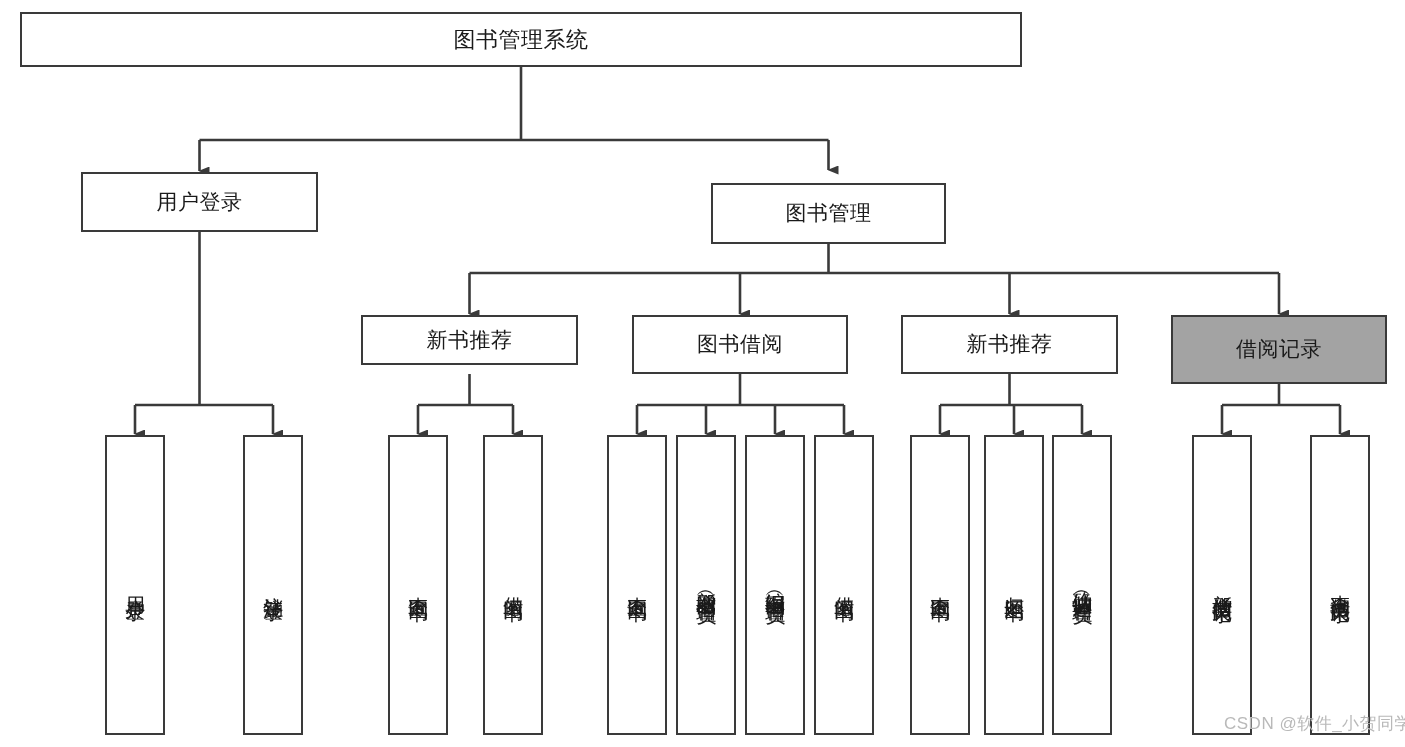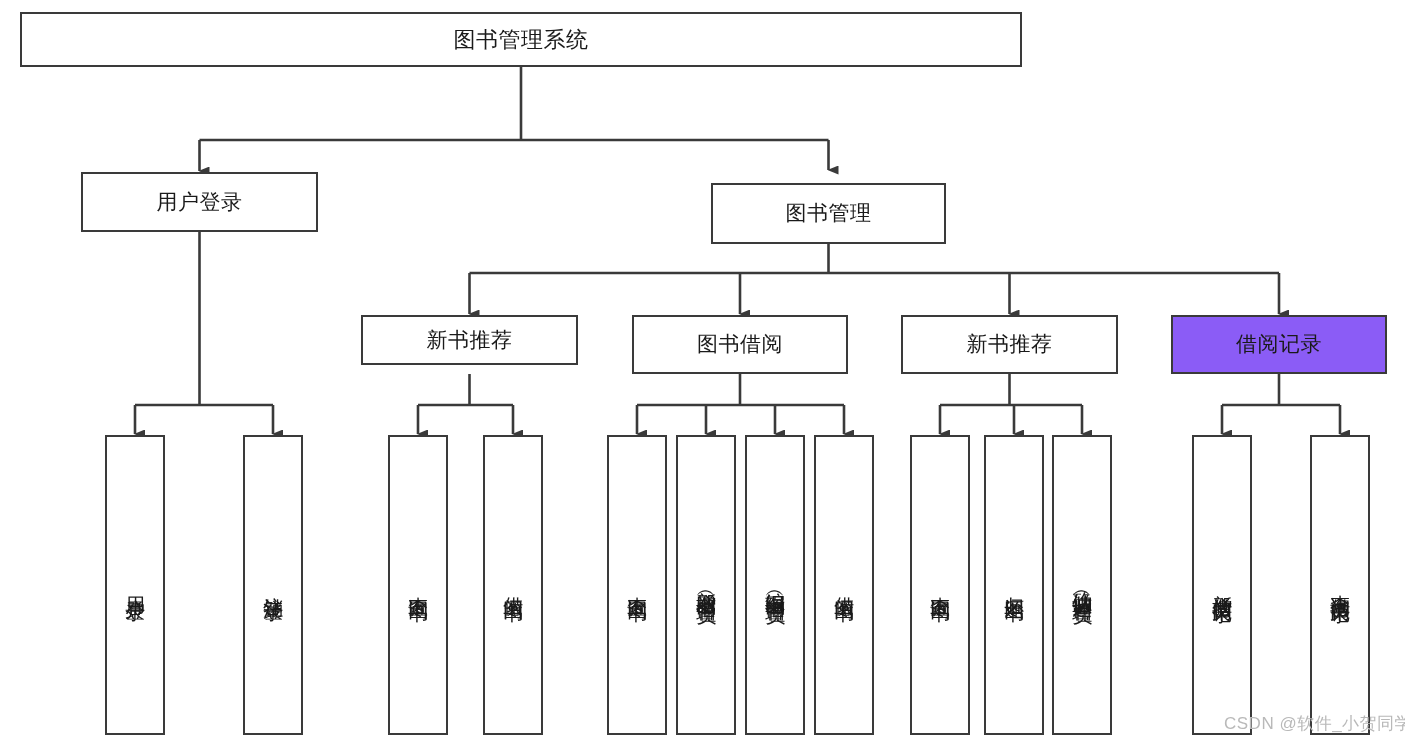--- a/index.html
+++ b/index.html
@@ -123,21 +123,21 @@
       </div>
       <div class="node" style="left: 361px; top: 315px; width: 217px; height: 50px; border-color: rgb(58, 58, 58); background: rgb(255, 255, 255);">
         <span class="node-label" style="color: rgb(26, 26, 26);">新书推荐</span>
       </div>
       <div class="node" style="left: 632px; top: 315px; width: 216px; height: 59px; border-color: rgb(58, 58, 58); background: rgb(255, 255, 255);">
         <span class="node-label" style="color: rgb(26, 26, 26);">图书借阅</span>
       </div>
       <div class="node" style="left: 901px; top: 315px; width: 217px; height: 59px; border-color: rgb(58, 58, 58); background: rgb(255, 255, 255);">
         <span class="node-label" style="color: rgb(26, 26, 26);">新书推荐</span>
       </div>
-      <div class="node" style="left: 1171px; top: 315px; width: 216px; height: 59px; border-color: rgb(58, 58, 58); background: #8b5cf6;">
+      <div class="node" style="left: 1171px; top: 315px; width: 216px; height: 69px; border-color: rgb(58, 58, 58); background: #a3a3a3;">
         <span class="node-label" style="color: rgb(26, 26, 26);">借阅记录</span>
       </div>
       <div class="node vertical" style="left: 105px; top: 435px; width: 60px; height: 300px; border-color: rgb(58, 58, 58); background: rgb(255, 255, 255);">
         <span class="node-label" style="color: rgb(26, 26, 26);">用户登录</span>
       </div>
       <div class="node vertical" style="left: 243px; top: 435px; width: 60px; height: 300px; border-color: rgb(58, 58, 58); background: rgb(255, 255, 255);">
         <span class="node-label" style="color: rgb(26, 26, 26);">注销登录</span>
       </div>
       <div class="node vertical" style="left: 388px; top: 435px; width: 60px; height: 300px; border-color: rgb(58, 58, 58); background: rgb(255, 255, 255);">
         <span class="node-label" style="color: rgb(26, 26, 26);">查询图书</span>

